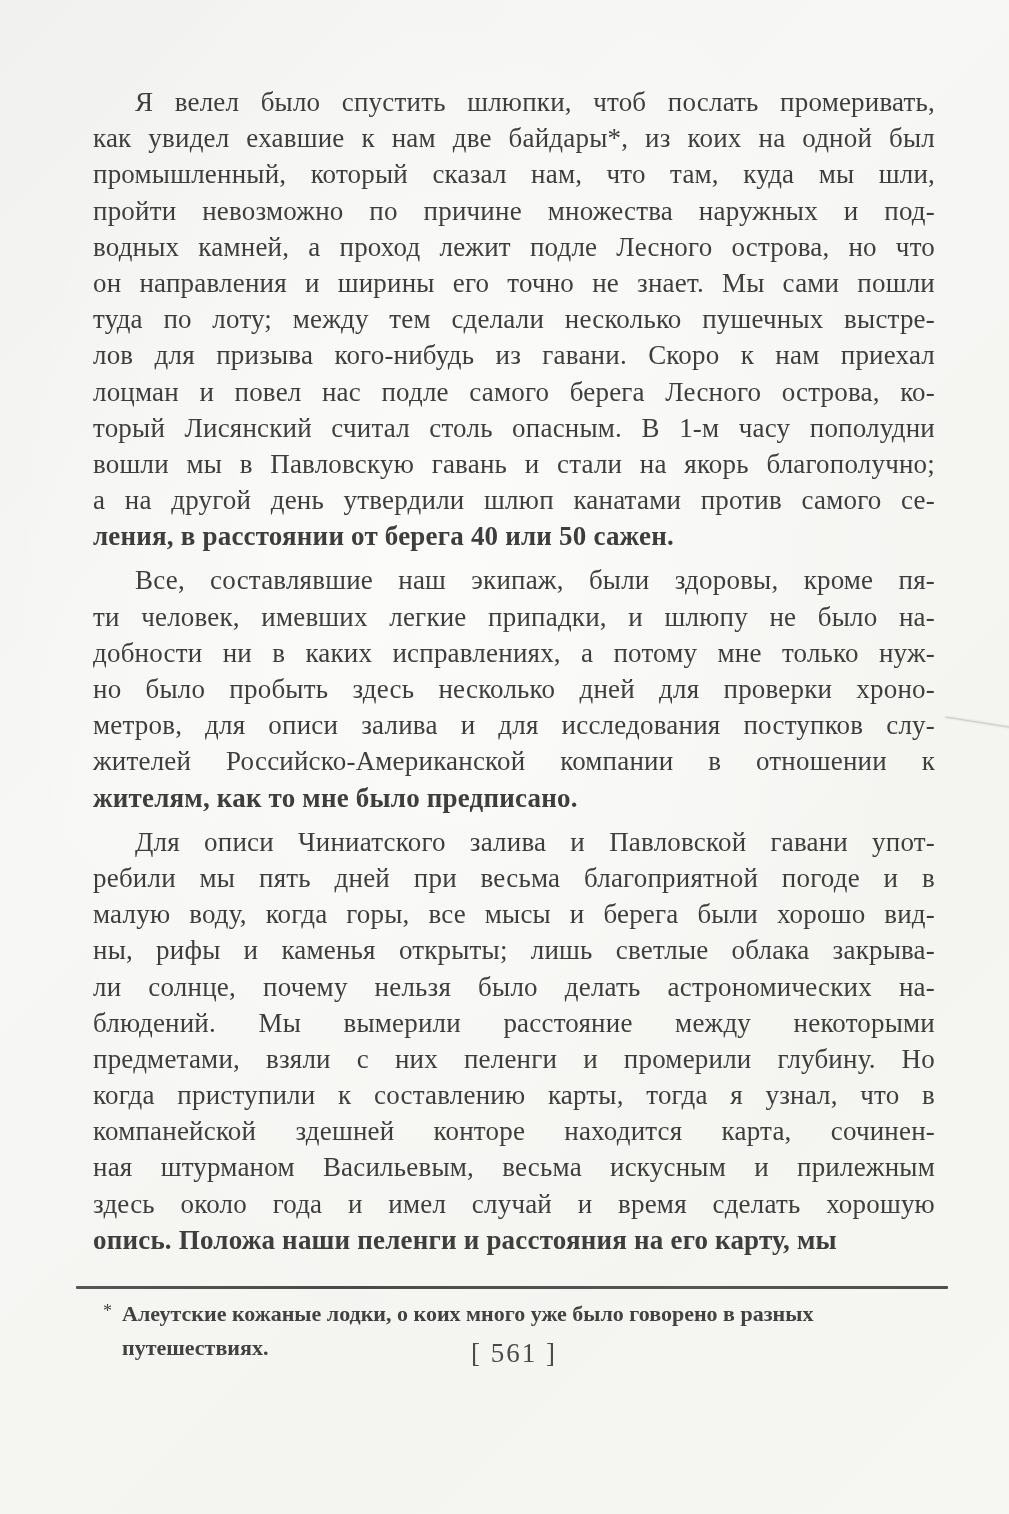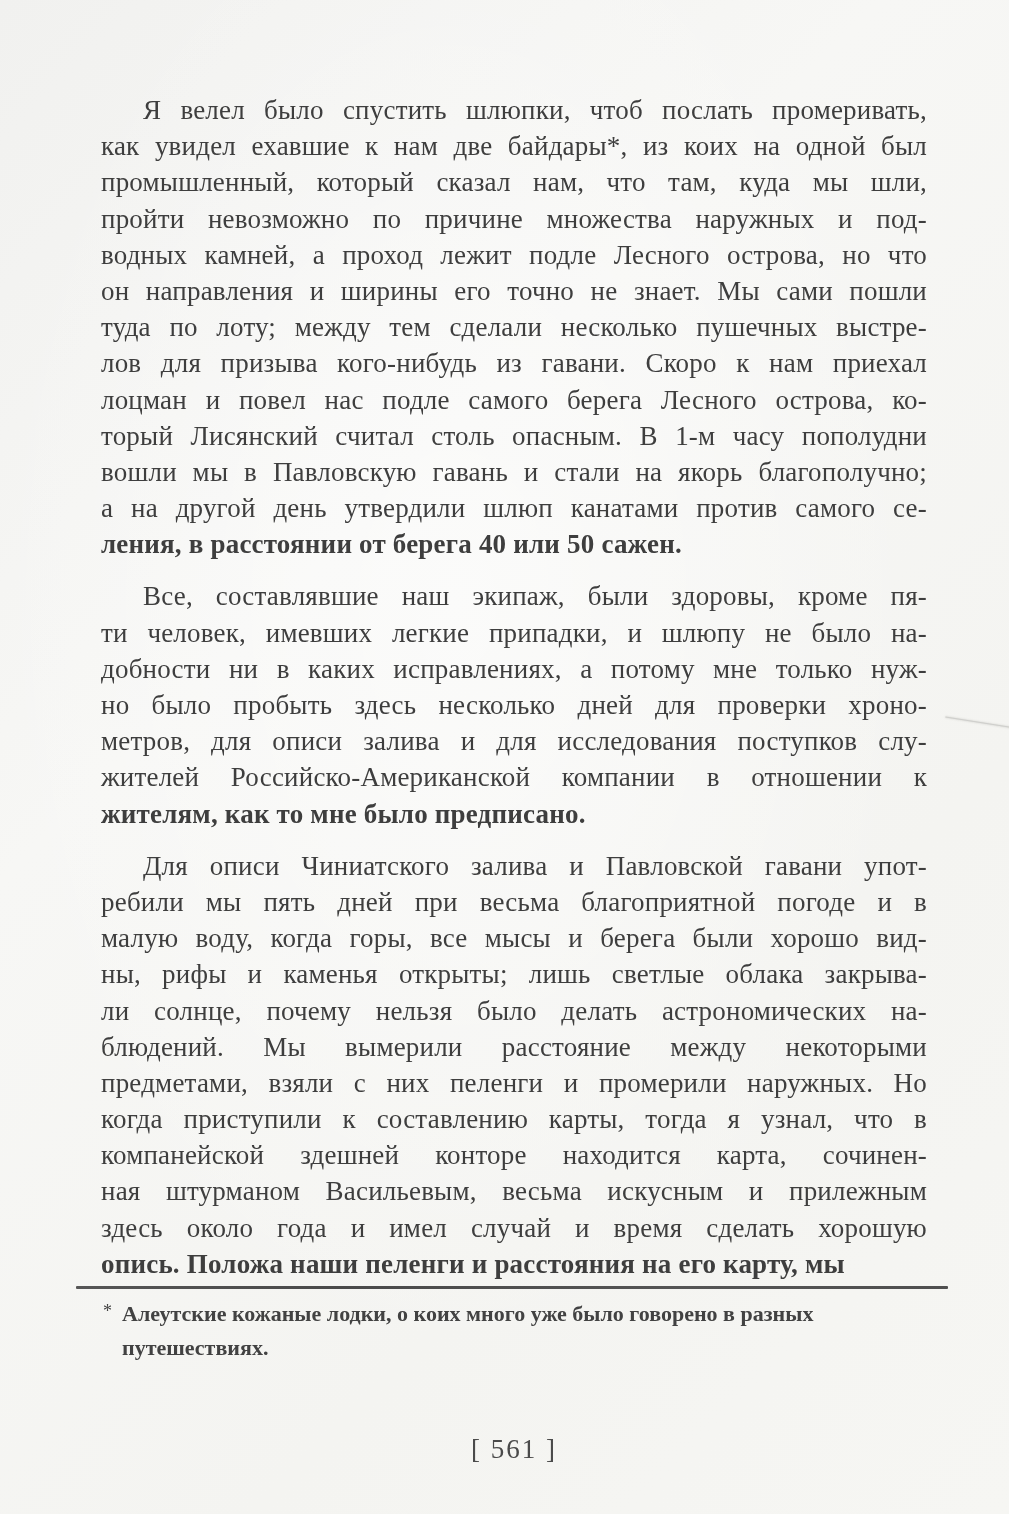--- a/index.html
+++ b/index.html
@@ -23,21 +23,21 @@
   }
   .text-block {
     position: absolute;
     left: 85px;
     top: 76px;
     width: 858px;
     font-size: 27px;
     line-height: 36.2px;
     letter-spacing: 0.2px;
   }
-  .paragraph { margin: 16px; }
+  .paragraph { margin: 8px; }
   .line {
     text-align: justify;
     text-align-last: justify;
     height: 36.2px;
     white-space: normal;
   }
   .line.first { text-indent: 42px; }
   .line.last {
     text-align: left;
     text-align-last: left;
@@ -64,21 +64,21 @@
   .fn-line { padding-left: 19px; font-weight: bold; }
   .fn-marker {
     position: absolute;
     left: 0;
     top: -3px;
     font-size: 18px;
   }
   .page-number {
     position: absolute;
     left: 85px;
-    top: 1434px;
+    top: 1338px;
     width: 858px;
     text-align: center;
     font-size: 27px;
     letter-spacing: 2px;
     color: #4a4a4a;
   }
   .scan-crease {
     position: absolute;
     right: -6px;
     top: 722px;
@@ -122,21 +122,21 @@
       <div class="line last">жителям, как то мне было предписано.</div>
     </div>
 
     <div class="paragraph">
       <div class="line first">Для описи Чиниатского залива и Павловской гавани упот-</div>
       <div class="line">ребили мы пять дней при весьма благоприятной погоде и в</div>
       <div class="line">малую воду, когда горы, все мысы и берега были хорошо вид-</div>
       <div class="line">ны, рифы и каменья открыты; лишь светлые облака закрыва-</div>
       <div class="line">ли солнце, почему нельзя было делать астрономических на-</div>
       <div class="line">блюдений. Мы вымерили расстояние между некоторыми</div>
-      <div class="line">предметами, взяли с них пеленги и промерили наружных. Но</div>
+      <div class="line">предметами, взяли с них пеленги и промерили глубину. Но</div>
       <div class="line">когда приступили к составлению карты, тогда я узнал, что в</div>
       <div class="line">компанейской здешней конторе находится карта, сочинен-</div>
       <div class="line">ная штурманом Васильевым, весьма искусным и прилежным</div>
       <div class="line">здесь около года и имел случай и время сделать хорошую</div>
       <div class="line last">опись. Положа наши пеленги и расстояния на его карту, мы</div>
     </div>
 
   </div>
 
   <div class="footnote-separator"></div>

